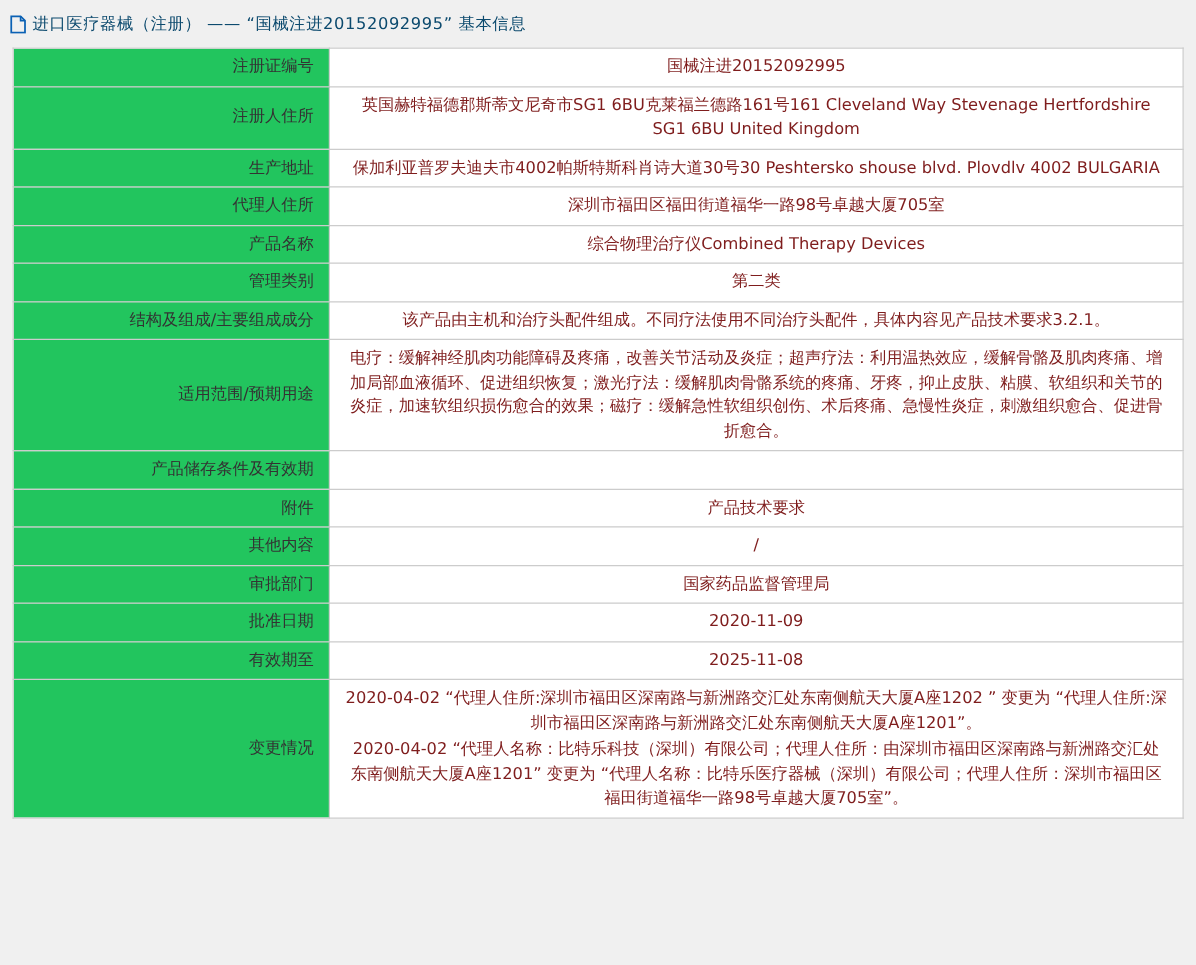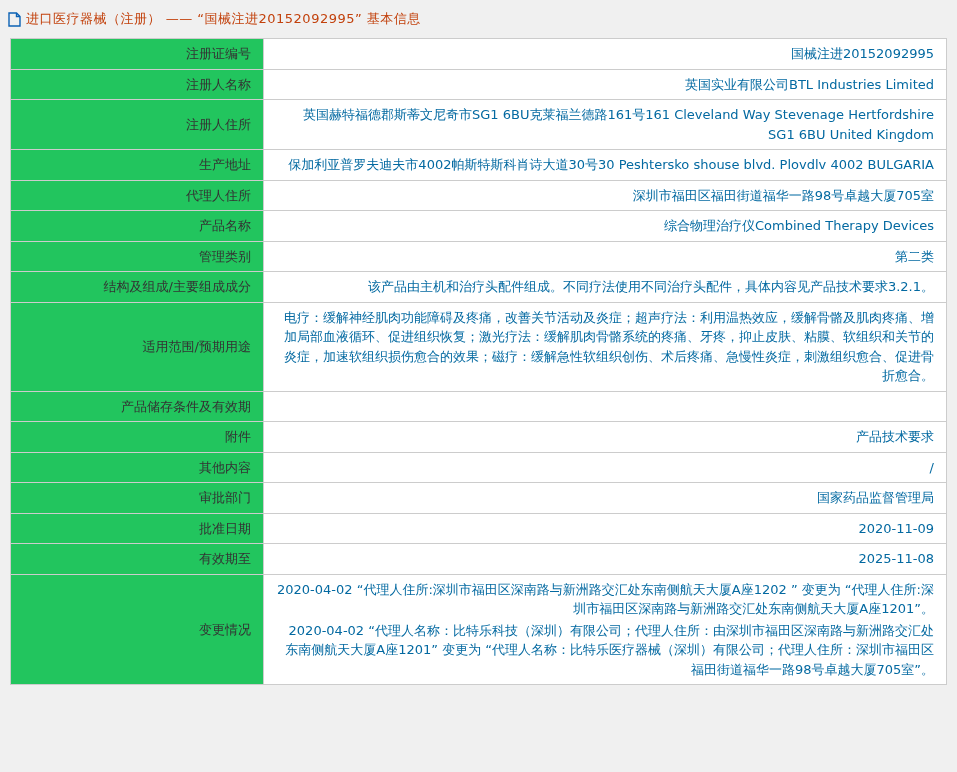--- a/index.html
+++ b/index.html
@@ -19,21 +19,21 @@
   }
   .header {
     display: flex;
     align-items: center;
     gap: 5px;
     padding: 10px 8px 8px 8px;
     color: #0b61b4;
   }
   .doc-icon { display: inline-flex; align-items: center; }
   .header-title {
-    color: #c2410c;
+    color: #0c4a6e;
     font-size: 13px;
     letter-spacing: 0.5px;
   }
   table.info-table {
     border-collapse: collapse;
     margin: 2px 10px 0 10px;
     width: 937px;
     background: #ffffff;
     table-layout: fixed;
   }
@@ -44,22 +44,22 @@
     vertical-align: middle;
     word-break: break-word;
   }
   td.label-cell {
     width: 253px;
     text-align: right;
     color: #333;
     background: #22c55e;
   }
   td.value-cell {
-    text-align: right;
-    color: #0369a1;
+    text-align: center;
+    color: #7f1d1d;
   }
   .value-line { margin: 0 0 2px 0; }
   .value-line:last-child { margin-bottom: 0; }
 </style>
 </head>
 <body>
 
 <div class="page">
 
   <div class="header">
@@ -70,24 +70,20 @@
       </svg>
     </span>
     <span class="header-title">进口医疗器械（注册） ——  “国械注进20152092995” 基本信息</span>
   </div>
 
   <table class="info-table">
     <tbody id="rows">
         <tr>
           <td class="label-cell"><span>注册证编号</span></td>
           <td class="value-cell"><span>国械注进20152092995</span></td>
-        </tr>
-        <tr>
-          <td class="label-cell"><span>注册人名称</span></td>
-          <td class="value-cell"><span>英国实业有限公司BTL Industries Limited</span></td>
         </tr>
         <tr>
           <td class="label-cell"><span>注册人住所</span></td>
           <td class="value-cell"><span>英国赫特福德郡斯蒂文尼奇市SG1 6BU克莱福兰德路161号161 Cleveland Way Stevenage Hertfordshire SG1 6BU United Kingdom</span></td>
         </tr>
         <tr>
           <td class="label-cell"><span>生产地址</span></td>
           <td class="value-cell"><span>保加利亚普罗夫迪夫市4002帕斯特斯科肖诗大道30号30 Peshtersko shouse blvd. Plovdlv 4002 BULGARIA</span></td>
         </tr>
         <tr>

